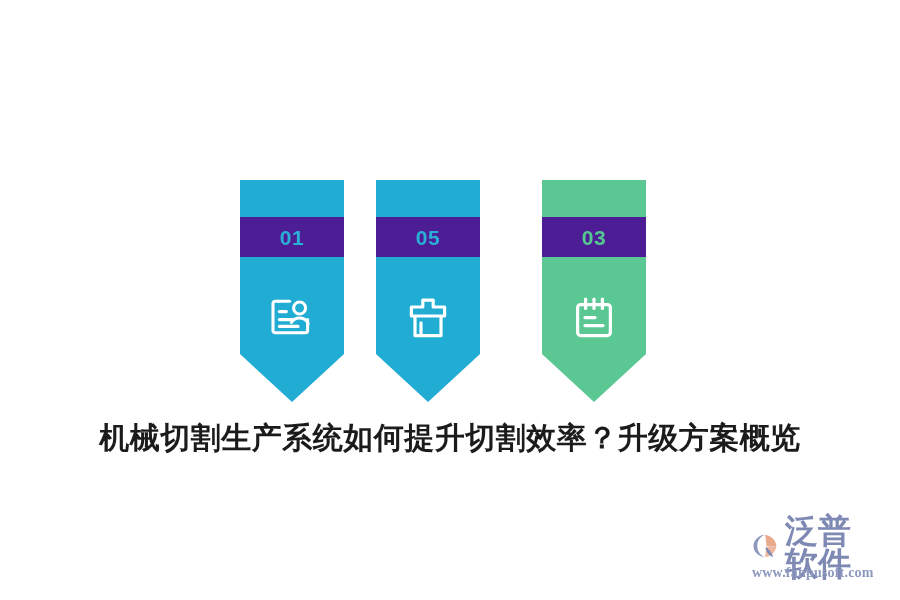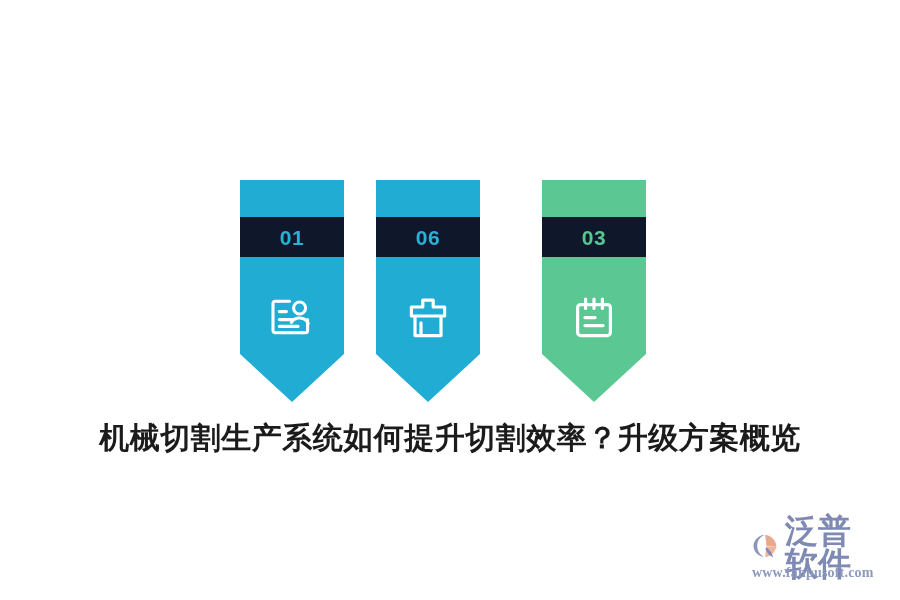--- a/index.html
+++ b/index.html
@@ -53,21 +53,21 @@
     -webkit-clip-path: polygon(0 0, 100% 0, 100% 78.4%, 50% 100%, 0 78.4%);
     clip-path: polygon(0 0, 100% 0, 100% 78.4%, 50% 100%, 0 78.4%);
   }
 
   .banner-label-band {
     position: absolute;
     left: 0;
     top: 37px;
     width: 100%;
     height: 40px;
-    background: #0f172a;
+    background: #4c1d95;
     display: flex;
     align-items: center;
     justify-content: center;
   }
 
   .banner-number {
     font-family: "Liberation Sans", sans-serif;
     font-size: 21px;
     font-weight: 700;
     letter-spacing: 0.5px;
@@ -162,21 +162,21 @@
           <path d="M10.4 29.4 H29.0" stroke="#ffffff" stroke-width="3.1" stroke-linecap="round"></path>
           <circle cx="30.6" cy="11.0" r="6.0" stroke="#ffffff" stroke-width="3.1"></circle>
           <path d="M22.4 25.4 A9.6 9.6 0 0 1 39.2 26.6" stroke="#ffffff" stroke-width="3.1" stroke-linecap="round"></path>
         </svg>
       </div>
     </div>
 
     <div class="banner">
       <div class="banner-ribbon" style="background:#21ACD4"></div>
       <div class="banner-label-band">
-        <span class="banner-number" style="color:#2BAFD6">06</span>
+        <span class="banner-number" style="color:#2BAFD6">05</span>
       </div>
       <div class="banner-icon-wrap">
         <svg width="44" height="44" viewBox="0 0 44 44" fill="none" aria-hidden="true">
           <path d="M16.8 4.2 H27.2 V11.0 H38.6 V20.0 H5.4 V11.0 H16.8 Z" stroke="#ffffff" stroke-width="3.2" stroke-linejoin="round"></path>
           <path d="M9.0 20.0 V39.6 H35.0 V20.0" stroke="#ffffff" stroke-width="3.2" stroke-linejoin="round"></path>
           <path d="M15.0 39.6 V26.8" stroke="#ffffff" stroke-width="3.2" stroke-linecap="round"></path>
         </svg>
       </div>
     </div>
 

